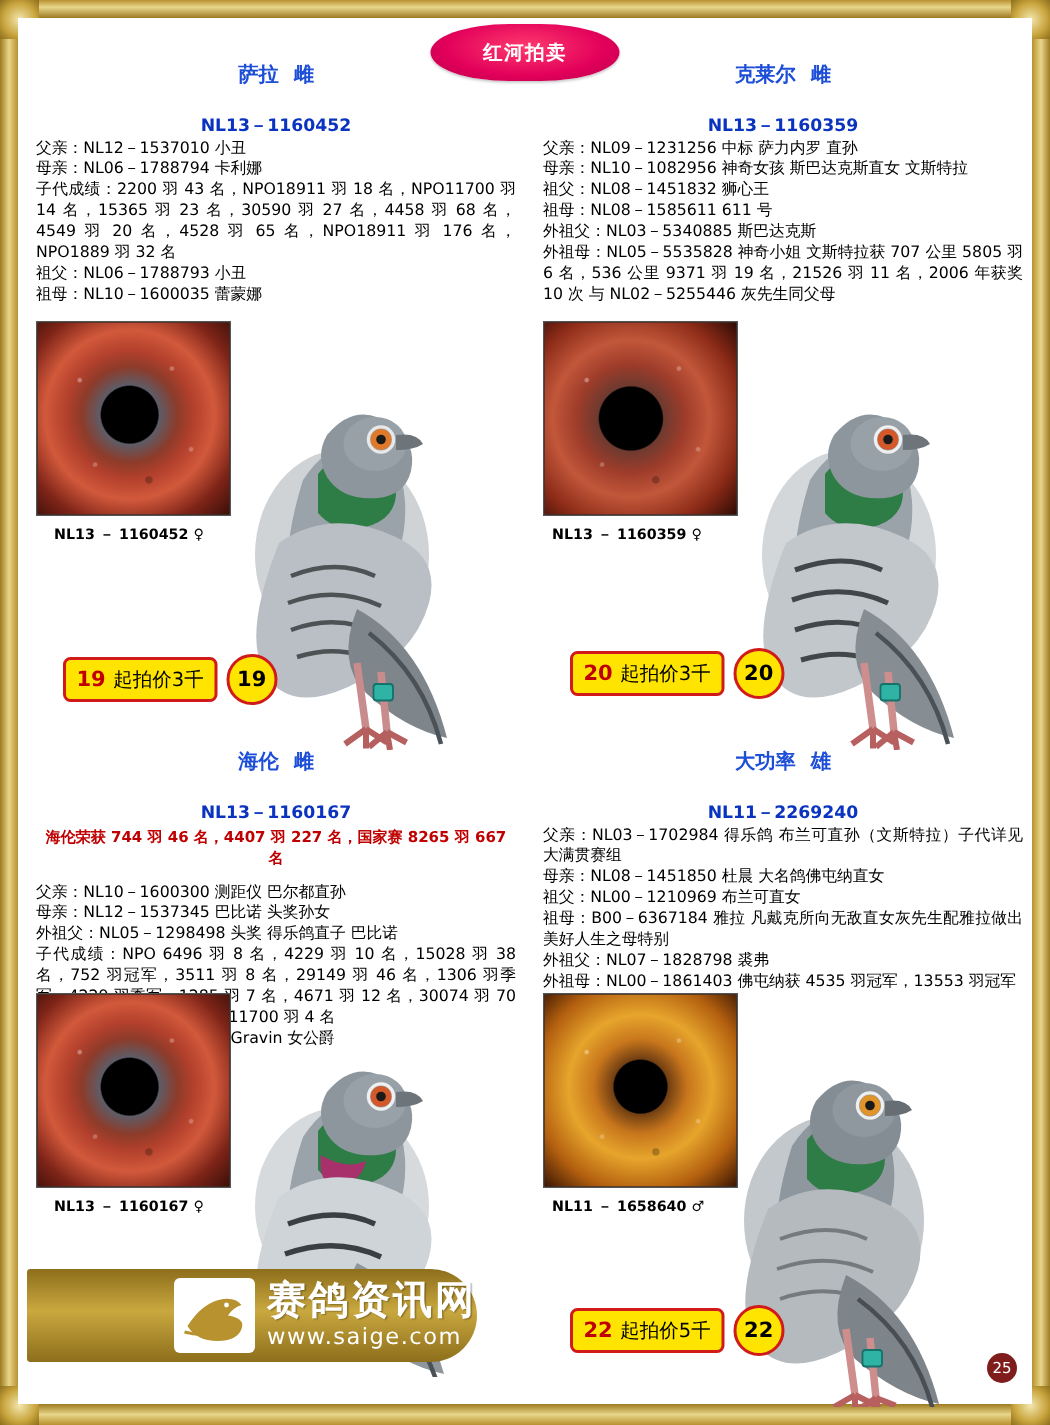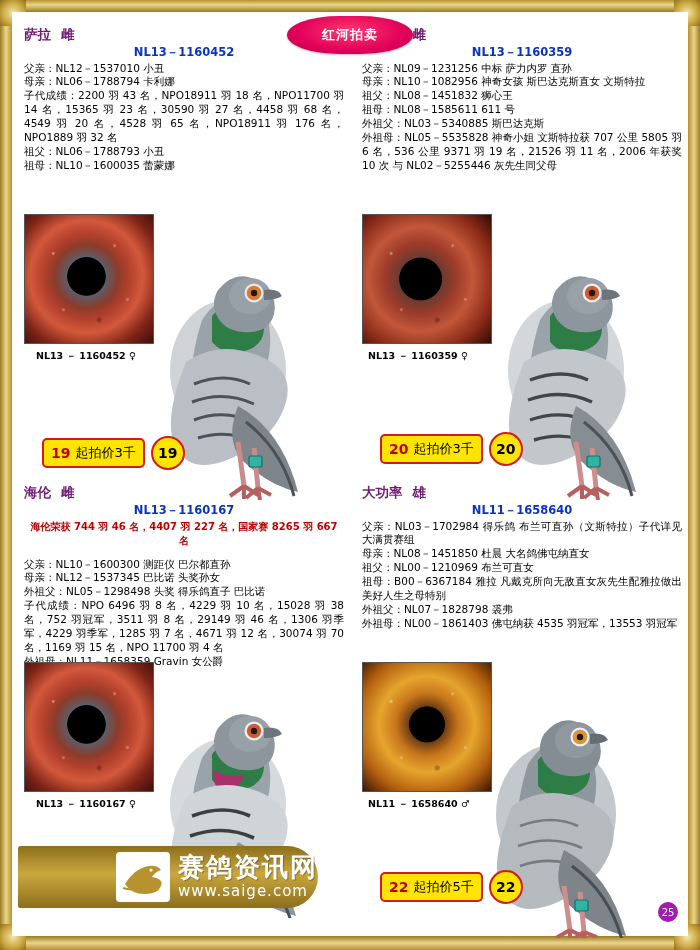--- a/index.html
+++ b/index.html
@@ -83,24 +83,25 @@
 
   
   .col {
     position: absolute;
     width: 320px;
   }
   .col-left  { left: 12px; }
   .col-right { left: 350px; }
 
   .entry-title {
-    color: #701a75;
+    text-align: center;
+    color: #1d4ed8;
     font-weight: bold;
     font-size: 13.5px;
-    margin: 0;
+    margin: 16px;
     line-height: 1.3;
   }
   .entry-title .sex {
     margin-left: 10px;
   }
   .entry-ring {
     text-align: center;
     color: #0a33c0;
     font-weight: bold;
     font-size: 11.5px;
@@ -249,21 +250,21 @@
     font-size: 15px;
     letter-spacing: 1px;
     font-family: "DejaVu Sans", sans-serif;
   }
   .page-num {
     position: absolute;
     right: 10px;
     bottom: 14px;
     width: 20px; height: 20px;
     border-radius: 50%;
-    background: #a21caf;
+    background: #7f1d1d;
     color: #fff;
     font-size: 10px;
     display: flex;
     align-items: center;
     justify-content: center;
   }
   .ghost-line {
     position: absolute;
     left: 40px;
     bottom: 4px;
@@ -329,21 +330,21 @@
         <div>外祖父：NL05－1298498 头奖 得乐鸽直子 巴比诺</div>
         <div>子代成绩：NPO 6496 羽 8 名，4229 羽 10 名，15028 羽 38 名，752 羽冠军，3511 羽 8 名，29149 羽 46 名，1306 羽季军，4229 羽季军，1285 羽 7 名，4671 羽 12 名，30074 羽 70 名，1169 羽 15 名，NPO 11700 羽 4 名</div>
         <div>外祖母：NL11－1658359 Gravin 女公爵</div>
       </div>
     </div>
 
     <div class="col col-right" style="top:472px;">
       <div class="entry-title">
         <span>大功率</span><span class="sex">雄</span>
       </div>
-      <div class="entry-ring">NL11－1658640</div>
+      <div class="entry-ring">NL11－2269240</div>
       <div class="ped">
         <div>父亲：NL03－1702984 得乐鸽 布兰可直孙（文斯特拉）子代详见大满贯赛组</div>
         <div>母亲：NL08－1451850 杜晨 大名鸽佛屯纳直女</div>
         <div>祖父：NL00－1210969 布兰可直女</div>
         <div>祖母：B00－6367184 雅拉 凡戴克所向无敌直女灰先生配雅拉做出美好人生之母特别</div>
         <div>外祖父：NL07－1828798 裘弗</div>
         <div>外祖母：NL00－1861403 佛屯纳获 4535 羽冠军，13553 羽冠军</div>
       </div>
     </div>
 

